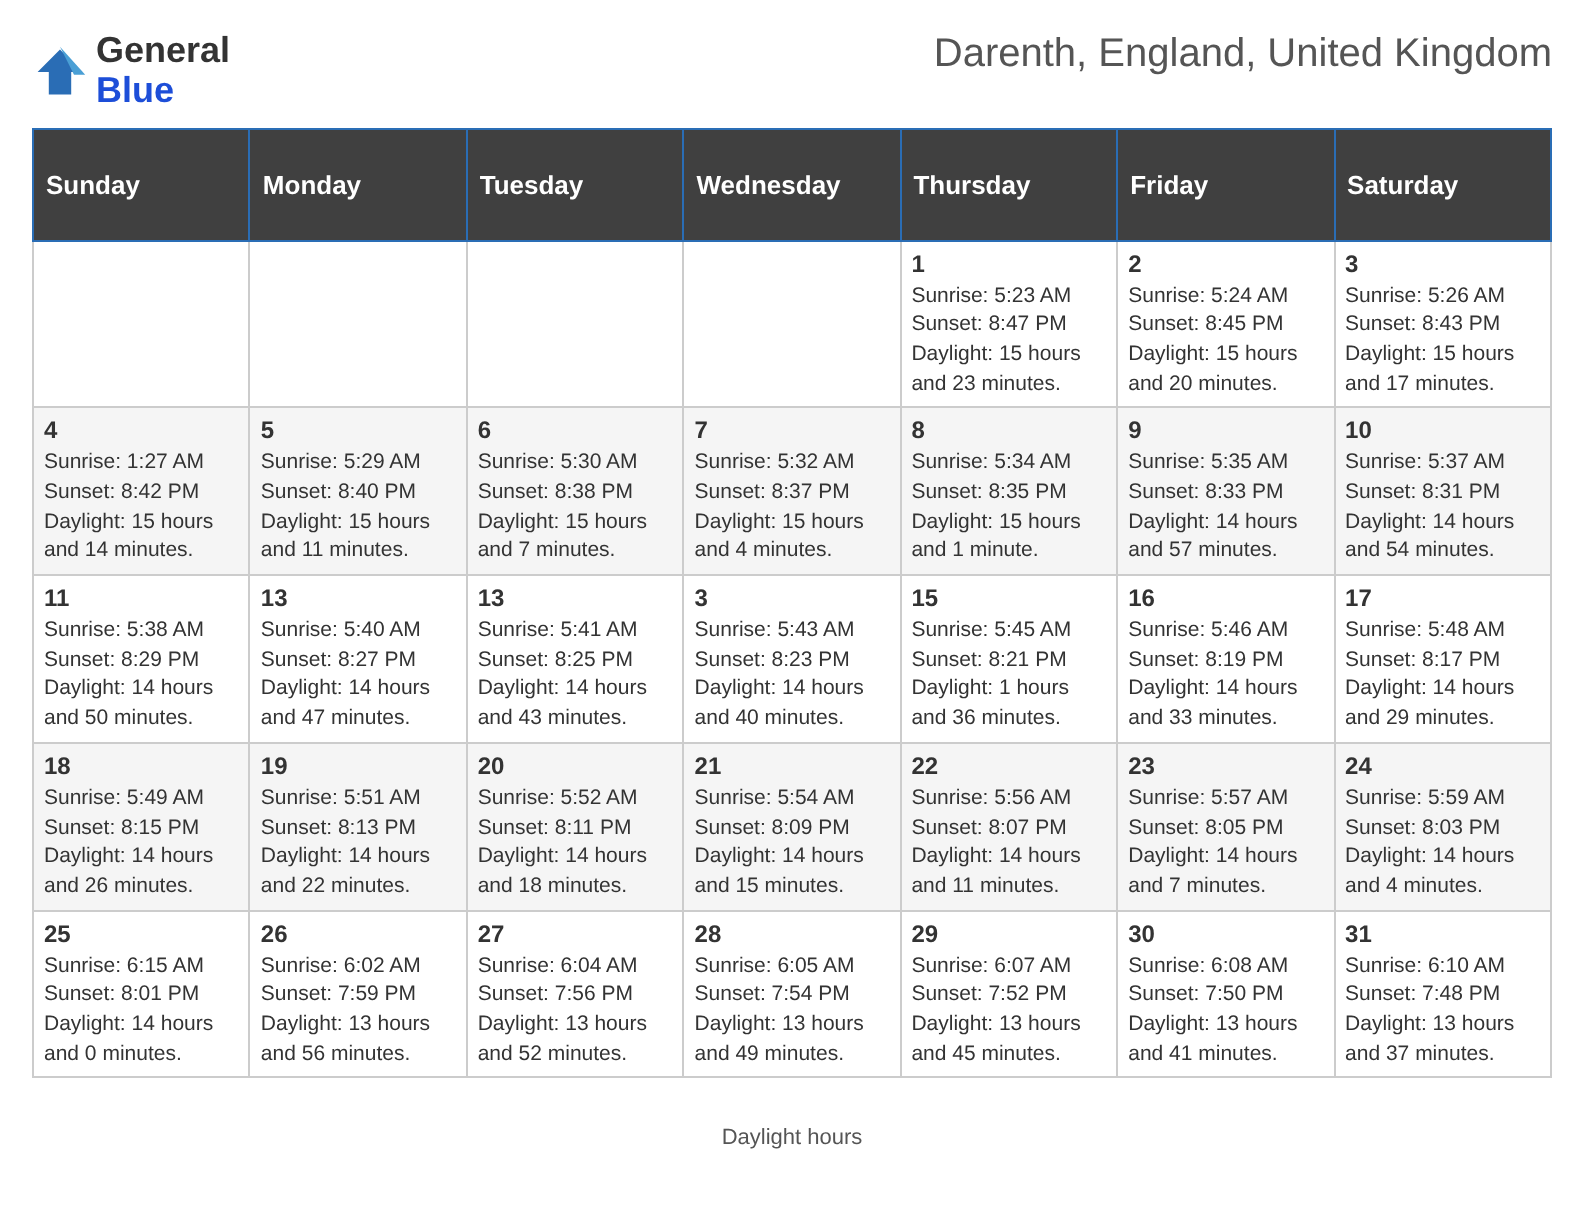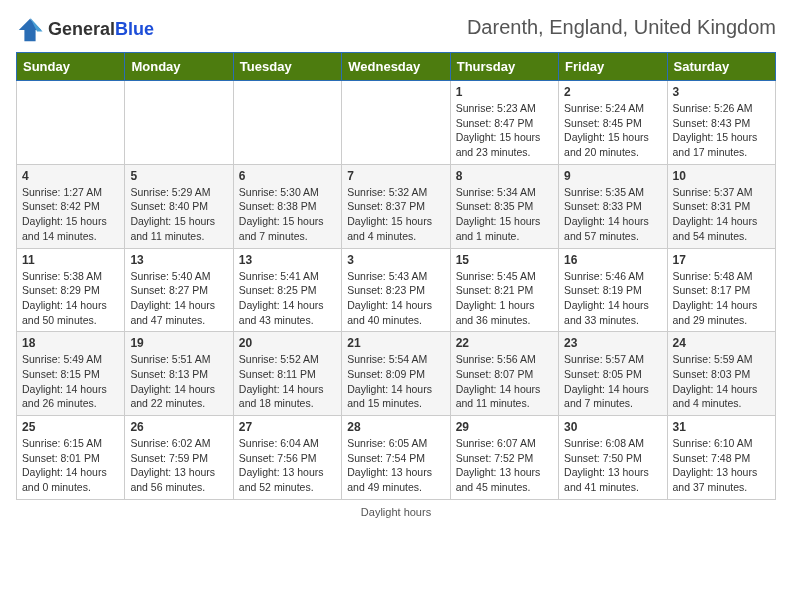--- a/index.html
+++ b/index.html
@@ -16,21 +16,21 @@
       align-items: flex-start;
       margin-bottom: 8px;
     }
     .logo {
       display: flex;
       align-items: center;
       gap: 4px;
     }
     .logo-text {
       display: flex;
-      flex-direction: row;
+      flex-direction: column;
       line-height: 1.1;
     }
     .logo-general {
       font-size: 18px;
       font-weight: bold;
       color: #333;
     }
     .logo-blue {
       font-size: 18px;
       font-weight: bold;
@@ -51,24 +51,24 @@
     .location {
       font-size: 20px;
       color: #555;
     }
     table {
       width: 100%;
       border-collapse: collapse;
       table-layout: fixed;
     }
     thead tr th {
-      background-color: #4d7c0f;
+      background-color: #404040;
       color: #fff;
       text-align: left;
-      padding: 6px 6px;
+      padding: 20px 6px;
       font-size: 13px;
       font-weight: bold;
       border: 1px solid #2a6db5;
     }
     tbody tr td {
       border: 1px solid #ccc;
       vertical-align: top;
       padding: 4px 5px;
       font-size: 10.5px;
       color: #333;
@@ -87,21 +87,21 @@
     .day-info {
       line-height: 1.4;
     }
     .empty-cell {
       background: #fff !important;
     }
     tbody tr:nth-child(even) .empty-cell {
       background: #f5f5f5 !important;
     }
     .footer {
-      margin-top: 6px;
+      margin-top: 24px;
       font-size: 11px;
       color: #555;
       text-align: center;
     }
   </style>
 </head>
 <body>
 
 <div class="header">
   <div class="logo">

